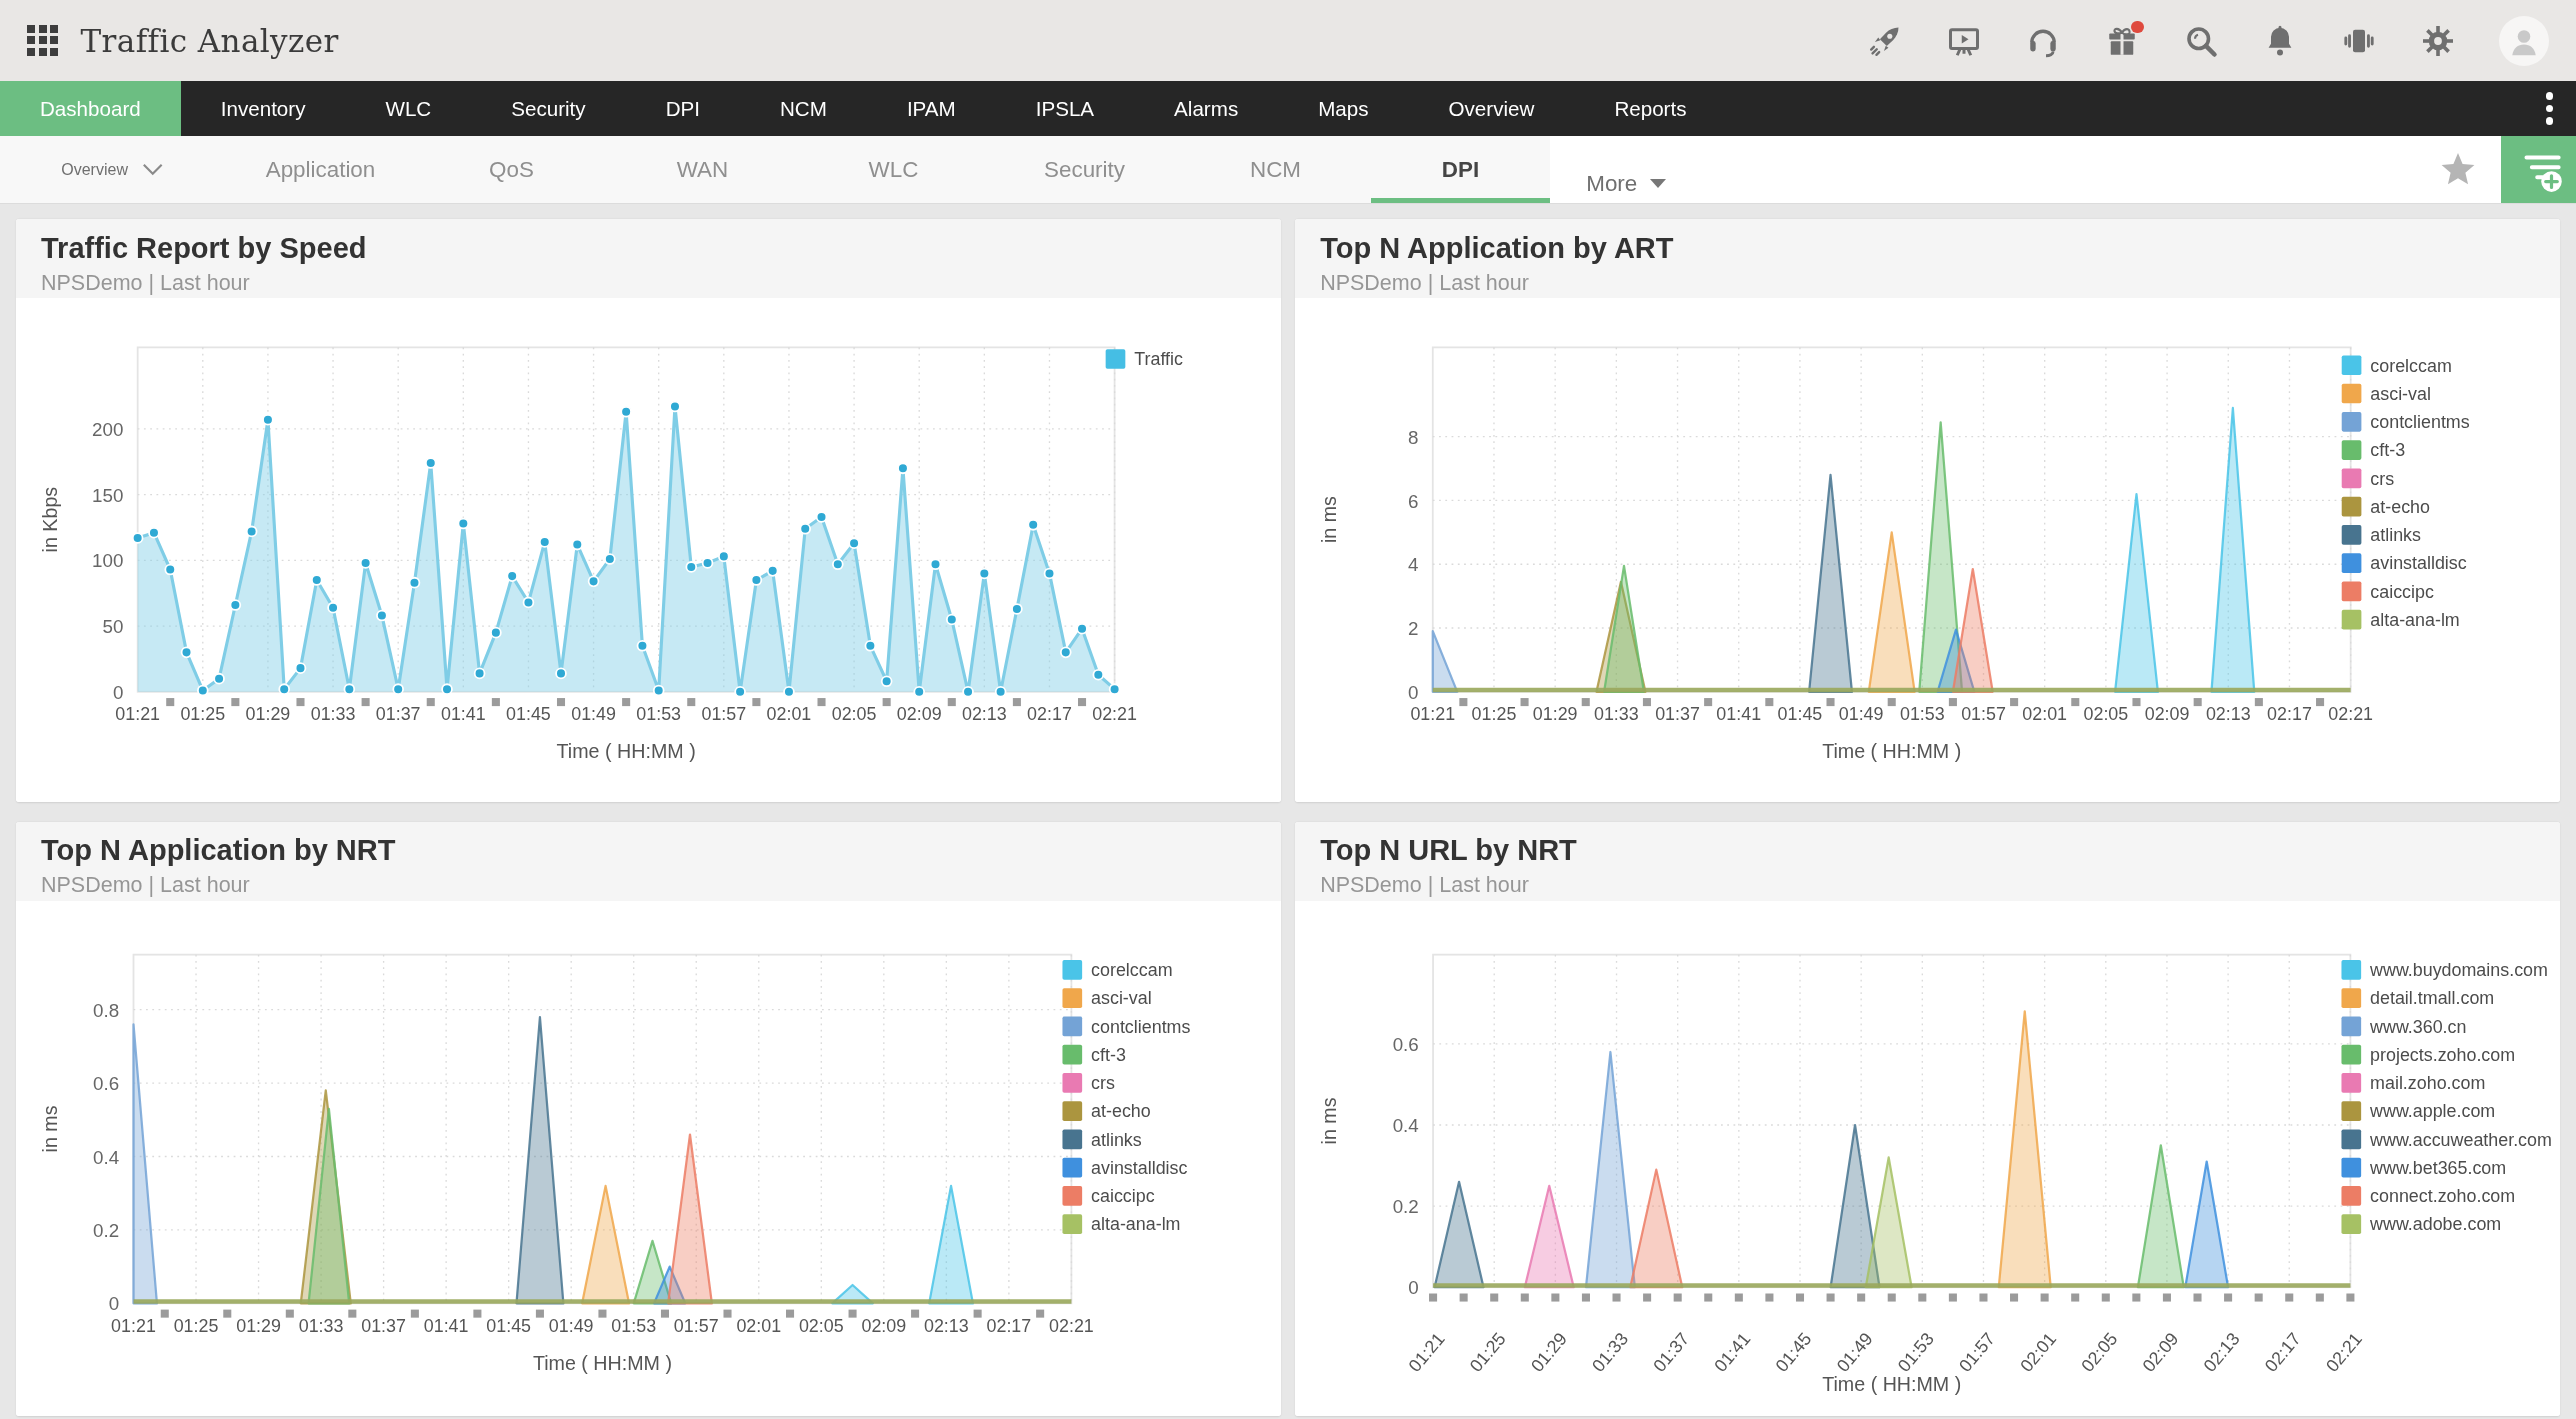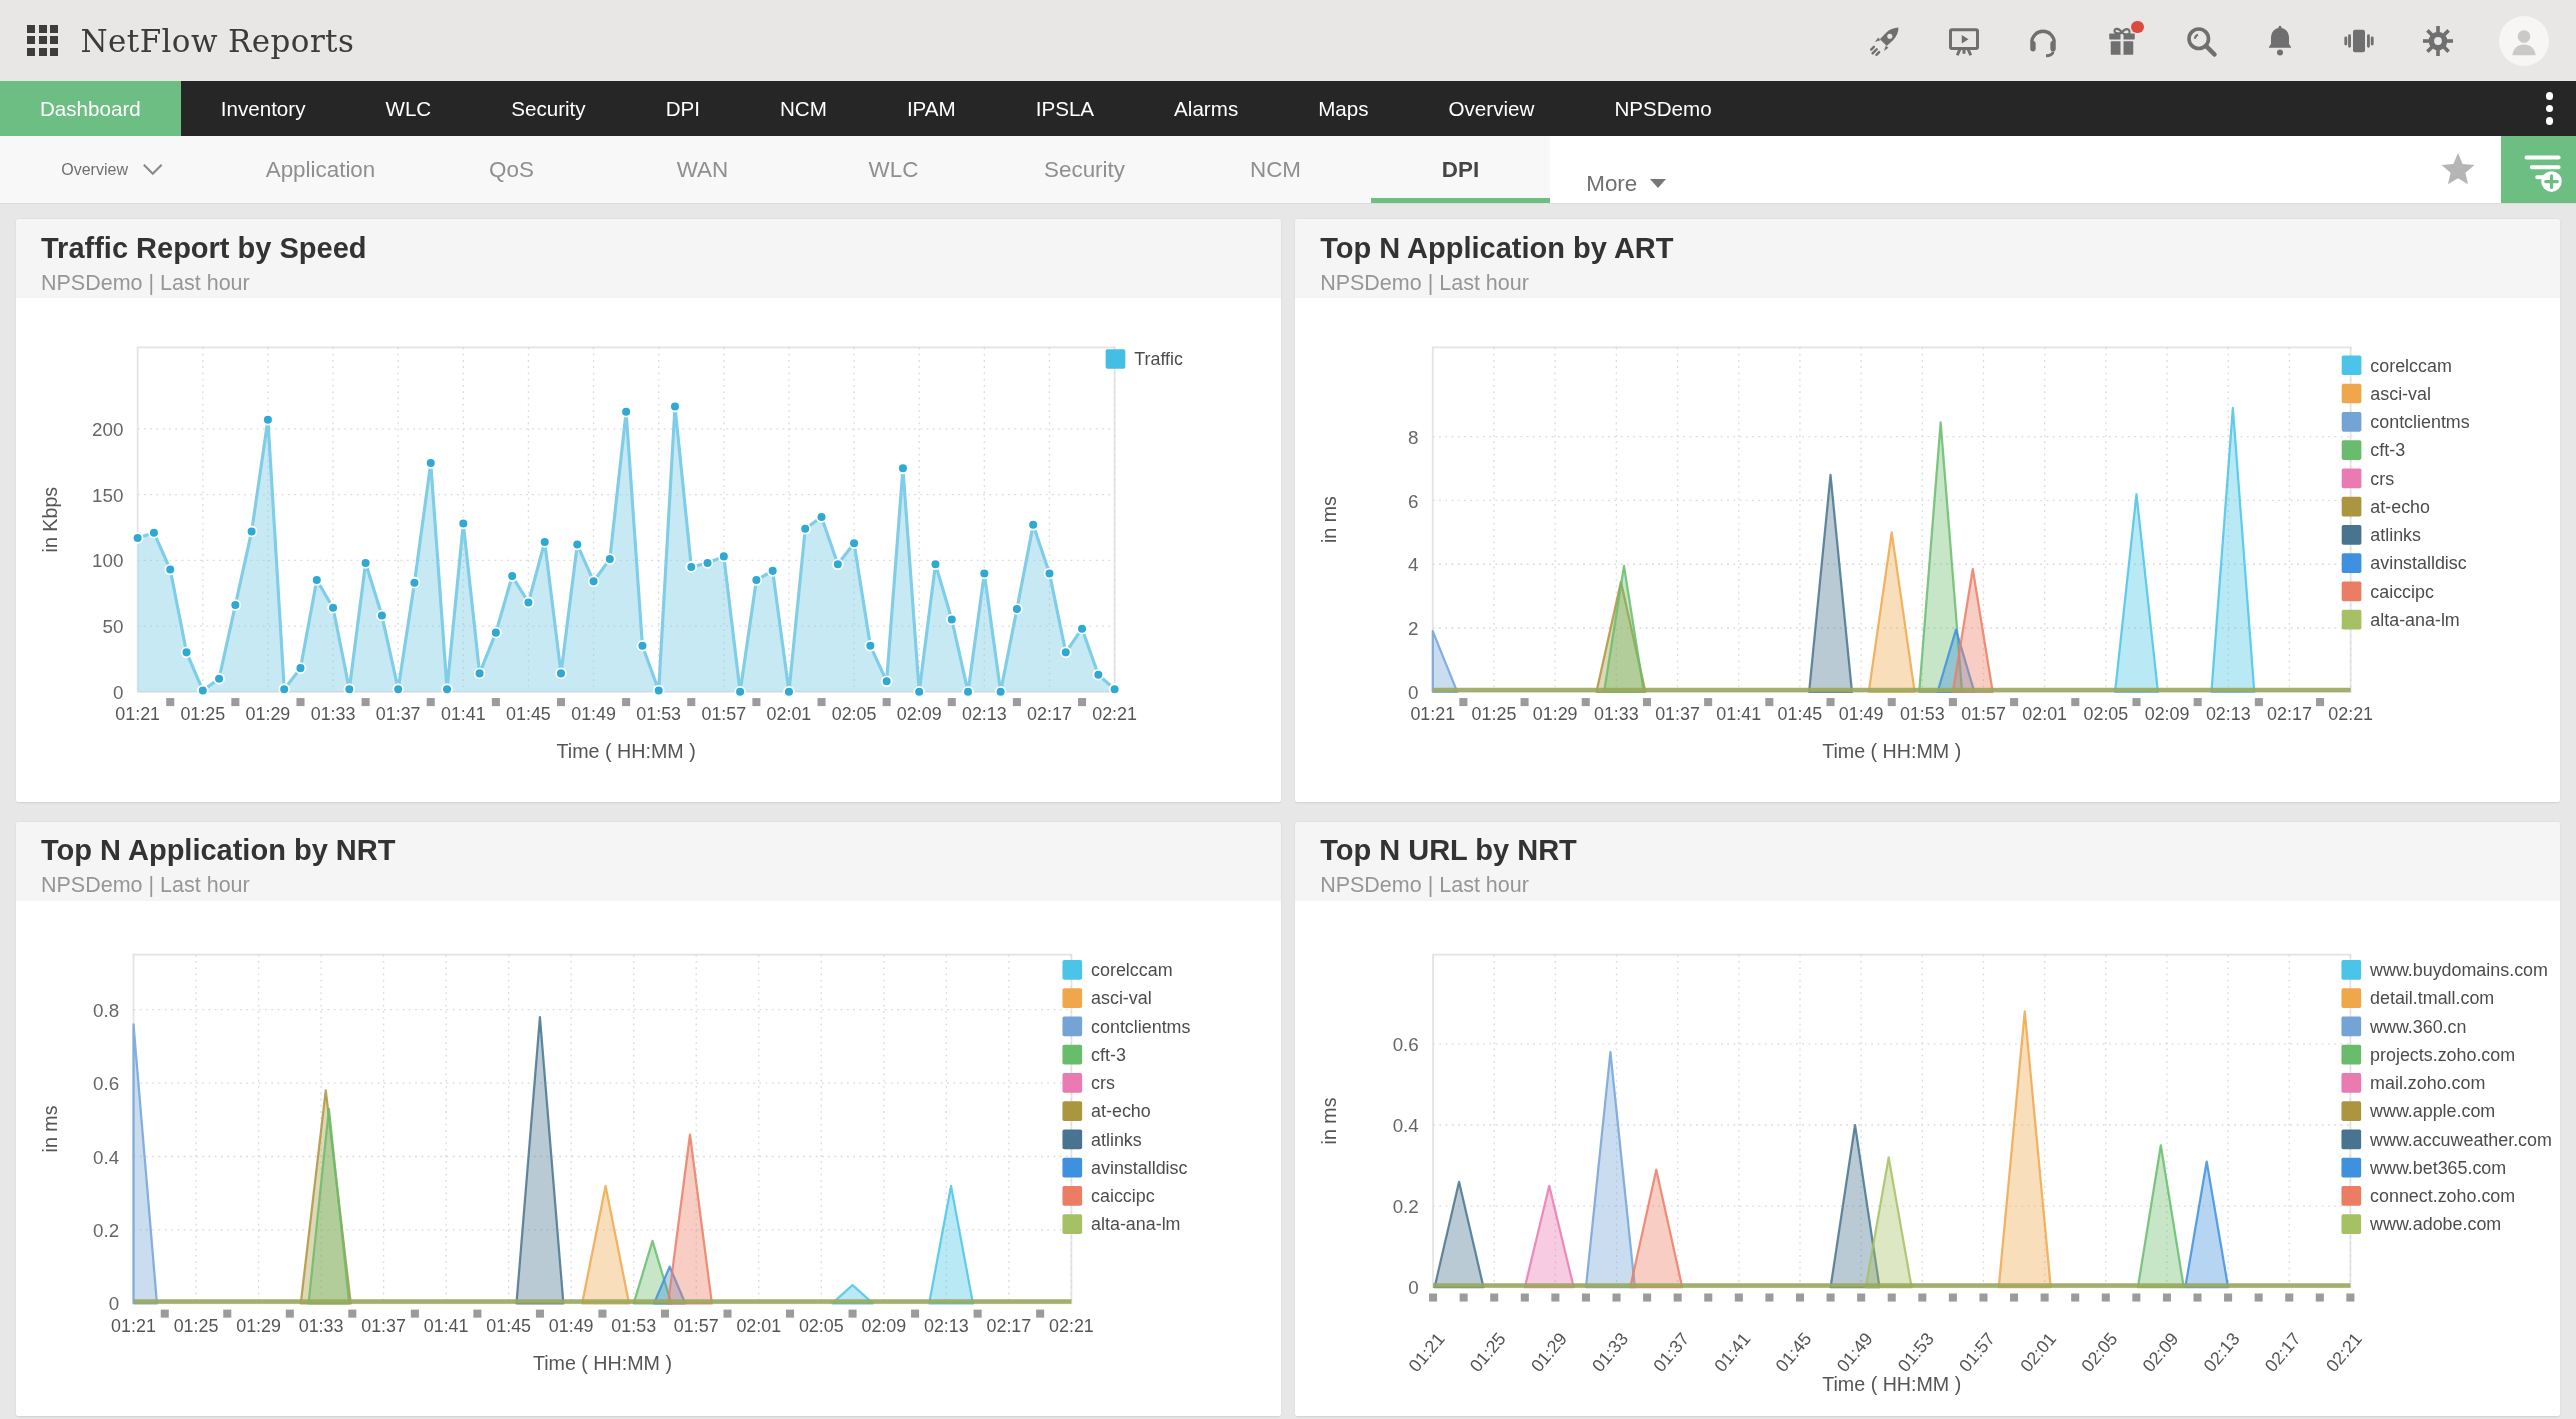--- a/index.html
+++ b/index.html
@@ -53,21 +53,21 @@
     <span></span>
       <span></span>
       <span></span>
       <span></span>
       <span></span>
       <span></span>
       <span></span>
       <span></span>
       <span></span>
   </div>
-  <div class="app-title">NetFlow Reports</div>
+  <div class="app-title">Traffic Analyzer</div>
 
   <div class="header-icons">
     <div class="hicon">
       <svg viewBox="0 0 24 24" fill="#6f6f6f">
         <path d="M21 3c-3.2 0-6.2 1.4-8.3 3.5L8.6 10.8l4.6 4.6 4.3-4.1C19.6 9.2 21 6.2 21 3z"></path>
         <circle cx="15.2" cy="8.8" r="1.7" fill="#e9e7e5"></circle>
         <path d="M8.9 11.5l-3.6 1.2 2.2-3zM12.5 15.1l-1.2 3.6 3-2.2z"></path>
         <path d="M6.5 17.5l-2.8 2.8M4.6 15.9l-1.8 1.8M8.1 19.4l-1.8 1.8" stroke="#6f6f6f" stroke-width="1.6" stroke-linecap="round" fill="none"></path>
       </svg>
     </div>
@@ -145,21 +145,21 @@
   <div class="nav-item">Inventory</div>
   <div class="nav-item">WLC</div>
   <div class="nav-item">Security</div>
   <div class="nav-item">DPI</div>
   <div class="nav-item">NCM</div>
   <div class="nav-item">IPAM</div>
   <div class="nav-item">IPSLA</div>
   <div class="nav-item">Alarms</div>
   <div class="nav-item">Maps</div>
   <div class="nav-item">Overview</div>
-  <div class="nav-item">NPSDemo</div>
+  <div class="nav-item">Reports</div>
   <div class="nav-kebab">
       <i></i>
       <i></i>
       <i></i>
     </div>
 </nav>
 
 <div class="subnav">
   <div class="sn-overview">
     <span>Overview</span>

